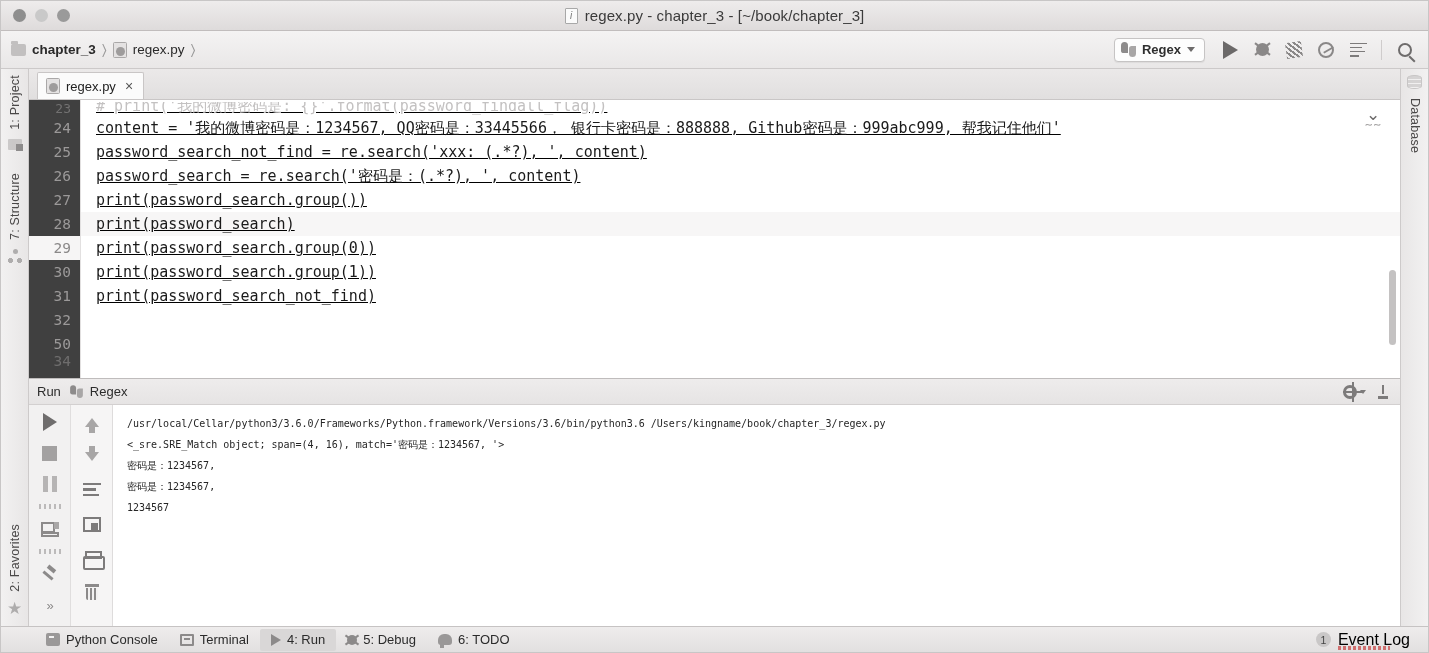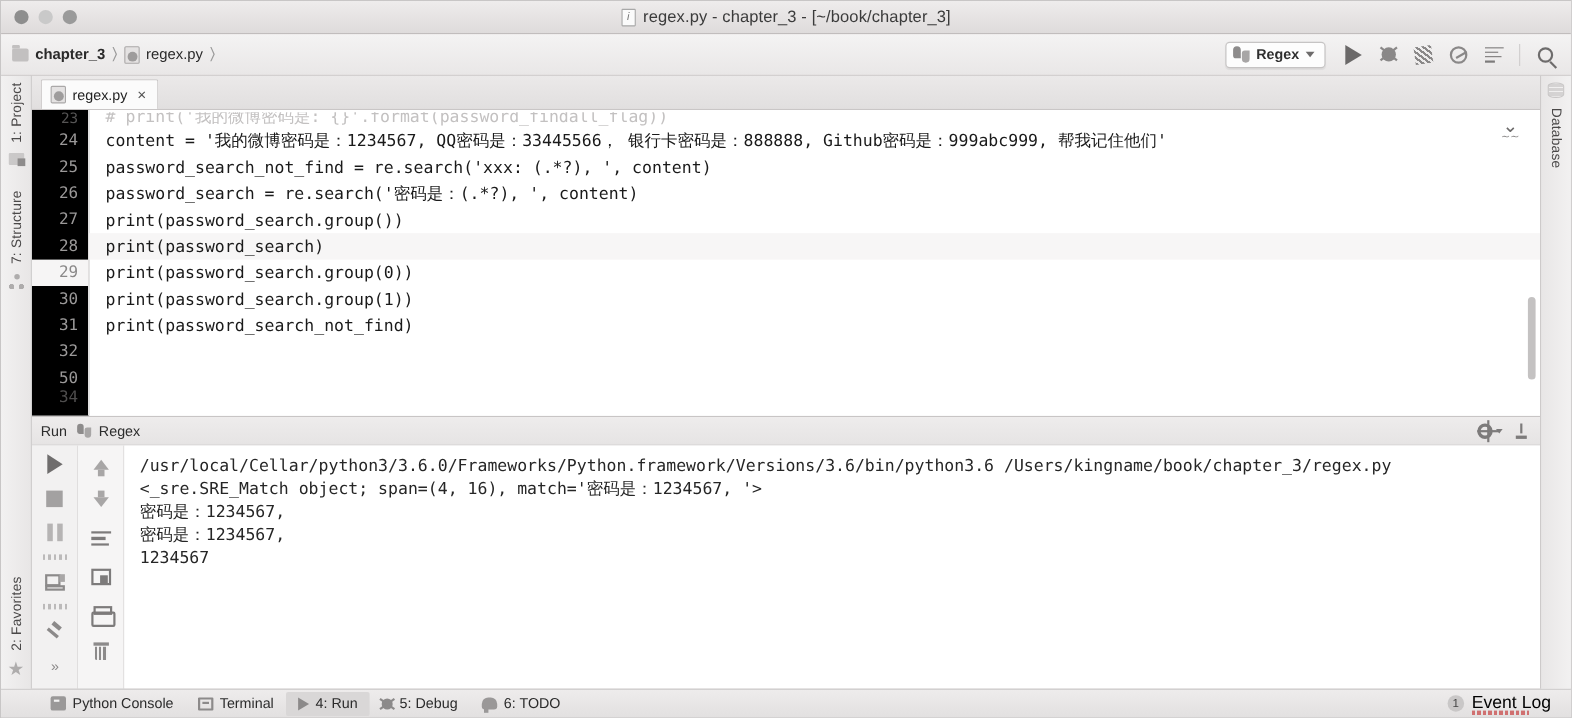--- a/index.html
+++ b/index.html
@@ -183,29 +183,29 @@
     margin-top: 3px; font-size: 13px; color: #222;
   }
   .etab-x { color:#555; font-size: 14px; margin-left: 3px; }
 
   
   .editor-wrap {
     flex: 1 1 auto; position: relative; background: #ffffff; min-height:0; overflow:hidden;
     display:flex;
   }
   .gutter {
-    width: 52px; flex: 0 0 52px; background: #000000; border-right:1px solid #e2e0e0;
+    width: 52px; flex: 0 0 52px; background: #404040; border-right:1px solid #e2e0e0;
     padding-top: 2px; text-align: right;
   }
   .gutter .ln {
     font-family: "DejaVu Sans Mono", monospace;
     font-size: 14.5px; line-height: 24px; color: #9b9999; padding-right: 9px;
   }
   .gutter .ln.cur { color:#8a8888; background:#f6f5f5; }
-  .code-area { flex: 1 1 auto; position: relative; overflow: hidden; padding-top: 2px; }
+  .code-area { flex: 1 1 auto; position: relative; overflow: hidden; padding-top: 2px; text-decoration: underline; }
   .cl {
     font-family: "DejaVu Sans Mono", monospace;
     font-size: 15px; line-height: 24px; color: #1a1a1a;
     white-space: pre; padding-left: 15px;
   }
   .cl.current { background: #f7f6f6; }
   .cl.dim { color:#c9c7c7; }
   .code-top-cut { height: 14px; overflow:hidden; position: relative; }
   .code-top-cut .cl { line-height: 20px; margin-top:-6px; color:#c3c1c1; }
   .collapse-mark {
@@ -275,21 +275,21 @@
   .ic-trash{width:16px;height:16px;position:relative;}
   .ic-trash:before{content:"";position:absolute;top:0;left:1px;width:14px;height:3px;background:#8c8a8a;}
   .ic-trash:after{content:"";position:absolute;top:4px;left:2px;width:12px;height:12px;
     background:repeating-linear-gradient(90deg,#8c8a8a 0 2px,#f2f1f1 2px 4px);border-radius:0 0 2px 2px;}
 
   .console {
     flex:1 1 auto; background:#ffffff; padding: 8px 0 0 14px; overflow:hidden; min-width:0;
   }
   .co {
     font-family: "DejaVu Sans Mono", monospace;
-    font-size: 15px; line-height: 21px; color: #262626; white-space: pre;
+    font-size: 10px; line-height: 21px; color: #262626; white-space: pre;
   }
   .co.blank { height: 21px; }
 
   
   .statusbar {
     height: 26px; flex: 0 0 26px;
     background: linear-gradient(#eeecec,#e2e0e0);
     border-top: 1px solid #c6c3c3;
     display:flex; align-items:center; padding-left: 34px; gap: 0px;
   }

